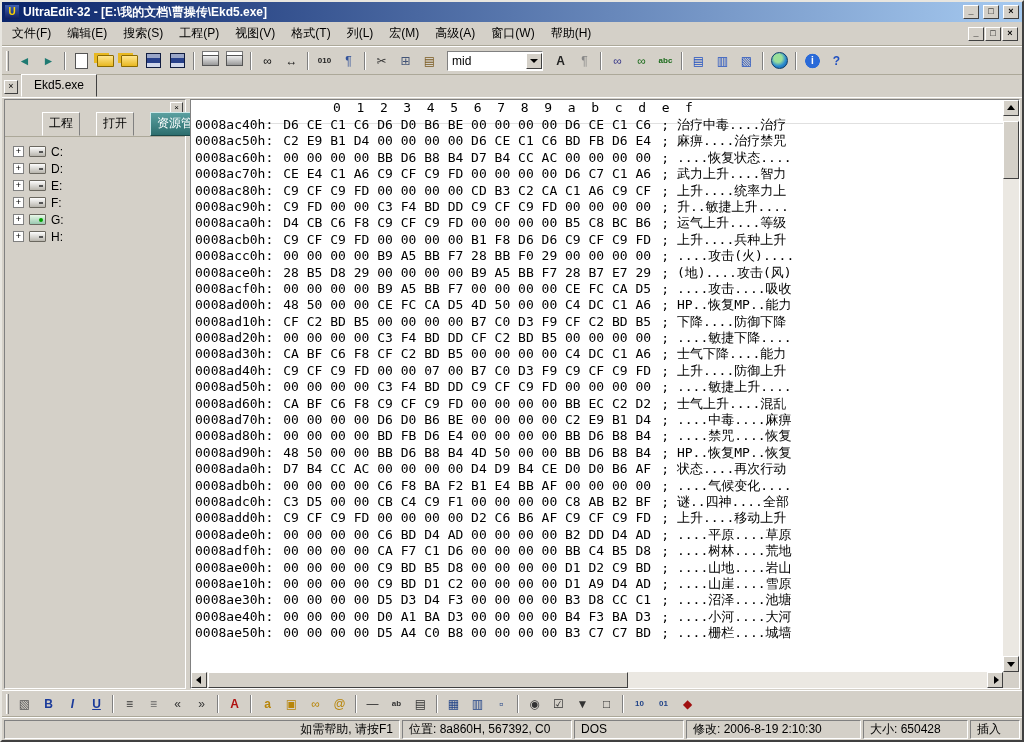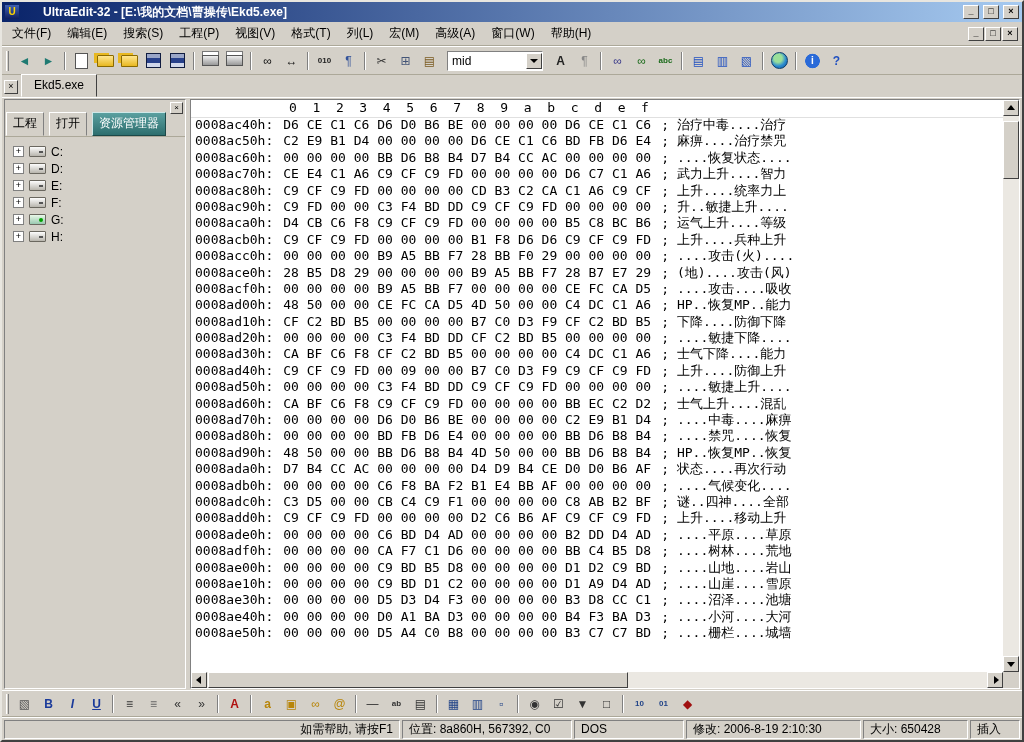--- a/index.html
+++ b/index.html
@@ -9,21 +9,21 @@
     font-size:12px; color:#000;
     background:#d4d0c8;
     border:2px solid; border-color:#e8e6e0 #404040 #404040 #e8e6e0;
     display:flex; flex-direction:column;
   }
   
   .titlebar { height:20px; flex:0 0 20px; background:linear-gradient(90deg,#0a246a,#a6caf0);
     display:flex; align-items:center; padding:0 3px; gap:4px; }
   .app-icon { width:14px; height:14px; background:linear-gradient(#4060b0,#102060);
     color:#ffd700; font-size:10px; font-weight:bold; text-align:center; line-height:14px; flex:0 0 14px;}
-  .title-text { color:#fff; font-weight:bold; font-size:12px; flex:1; white-space:nowrap; overflow:hidden;margin-left:20px; }
+  .title-text { color:#fff; font-weight:bold; font-size:12px; flex:1; white-space:nowrap; overflow:hidden; }
   .win-btn { width:16px; height:14px; background:#d4d0c8; border:1px solid;
     border-color:#fff #404040 #404040 #fff; font-size:9px; line-height:11px;
     text-align:center; color:#000; font-weight:bold; flex:0 0 16px; }
   
   .menubar { height:40px; flex:0 0 22px; display:flex; align-items:center; padding:0 2px;
     border-bottom:1px solid #aca899; }
   .menu-item { padding:3px 8px; white-space:nowrap; }
   .mdi-btns { margin-left:auto; display:flex; gap:1px; padding-right:2px; }
   
   .toolbar { flex:0 0 29px; height:29px; display:flex; align-items:center; padding:2px 3px;
@@ -62,42 +62,42 @@
     border-color:#fff #404040 #404040 #fff; font-size:9px; line-height:11px; text-align:center; }
   .file-tab { background:#d4d0c8; border:1px solid; border-color:#fff #404040 #d4d0c8 #fff;
     padding:3px 12px 4px; font-size:12px; }
   
   .main { flex:1; min-height:0; display:flex; padding:1px 2px; }
   .side-panel { width:182px; flex:0 0 182px; display:flex; flex-direction:column;
     border:1px solid; border-color:#808080 #fff #fff #808080; background:#d4d0c8; }
   .panel-head { height:15px; flex:0 0 15px; display:flex; justify-content:flex-end; align-items:center; padding:1px 2px; }
   .panel-close { width:13px; height:12px; background:#d4d0c8; border:1px solid;
     border-color:#fff #404040 #404040 #fff; font-size:8px; line-height:9px; text-align:center; }
-  .panel-tabs { display:flex; height:21px; flex:0 0 21px; padding:0 1px; gap:5px; align-items:flex-end; }
+  .panel-tabs { display:flex; height:21px; flex:0 0 21px; padding:0 1px; gap:16px; align-items:flex-end;margin-left:36px; }
   .panel-tab { padding:2px 6px 3px; border:1px solid; border-color:#fff #808080 #d4d0c8 #fff;
     background:#d4d0c8; white-space:nowrap; font-size:12px; }
   .panel-tab.active { background:linear-gradient(#5aa0a0,#2d6e6e); color:#fff;
     border-color:#cfe8e8 #1c4848 #1c4848 #cfe8e8; }
   .tree { flex:1; padding:6px 2px; overflow:hidden; border-top:1px solid #aca899; }
   .tree-item { display:flex; align-items:center; gap:5px; height:17px; padding-left:6px; }
   .expand-box { width:11px; height:11px; flex:0 0 11px; border:1px solid #808080; background:#fff;
     font-size:9px; line-height:9px; text-align:center; }
   .drive-icon { width:17px; height:11px; flex:0 0 17px; background:linear-gradient(#fdfdfd,#b8b5ad);
     border:1px solid #6a675f; border-radius:1px; position:relative; }
   .drive-icon::after { content:""; position:absolute; right:2px; top:4px; width:4px; height:2px; background:#555; }
   .kind-cd .drive-icon { background:linear-gradient(#e8f8e8,#9ac8b0); }
   .kind-cd .drive-icon::after { background:#00a000; border-radius:50%; width:4px; height:4px; top:3px; }
   .tree-label { font-size:12px; }
   .splitter { width:4px; flex:0 0 4px; }
   
   .hex-area { flex:1; position:relative; border:1px solid; border-color:#808080 #fff #fff #808080;
     background:#fff; overflow:hidden; font-family:"DejaVu Sans Mono","Liberation Mono",monospace;
     font-size:13px; color:#000; }
-  .hex-ruler { height:18px; line-height:16px; white-space:pre; padding-left:4px; overflow:hidden;
-    border-bottom:1px solid #e0e0e0; }
+  .hex-ruler { height:24px; line-height:16px; white-space:pre; padding-left:4px; overflow:hidden;
+    border-bottom:1px solid #e0e0e0;margin-left:44px; }
   .hex-rows { position:absolute; top:17px; left:4px; right:18px; bottom:17px; overflow:hidden; }
   .hex-row { white-space:pre; height:16.4px; line-height:16.4px; }
   .hex-row .addr { margin-right:10px; }
   .hex-row .sepc { margin:0 8px 0 10px; }
   
   .vscroll { position:absolute; top:0; right:0; width:16px; bottom:16px; background:#ebe8e2; }
   .hscroll { position:absolute; left:0; right:16px; bottom:0; height:16px; background:#ebe8e2; }
   .scroll-btn { position:absolute; width:16px; height:16px; background:#d4d0c8; border:1px solid;
     border-color:#fff #404040 #404040 #fff; }
   .sb-up { top:0; right:0; } .sb-down { bottom:0; right:0; }
@@ -257,21 +257,21 @@
         <div class="hex-row"><span class="addr">0008ac90h:</span><span class="bytes">C9 FD 00 00 C3 F4 BD DD C9 CF C9 FD 00 00 00 00</span><span class="sepc">;</span><span class="chars">升..敏捷上升....</span></div>
         <div class="hex-row"><span class="addr">0008aca0h:</span><span class="bytes">D4 CB C6 F8 C9 CF C9 FD 00 00 00 00 B5 C8 BC B6</span><span class="sepc">;</span><span class="chars">运气上升....等级</span></div>
         <div class="hex-row"><span class="addr">0008acb0h:</span><span class="bytes">C9 CF C9 FD 00 00 00 00 B1 F8 D6 D6 C9 CF C9 FD</span><span class="sepc">;</span><span class="chars">上升....兵种上升</span></div>
         <div class="hex-row"><span class="addr">0008acc0h:</span><span class="bytes">00 00 00 00 B9 A5 BB F7 28 BB F0 29 00 00 00 00</span><span class="sepc">;</span><span class="chars">....攻击(火)....</span></div>
         <div class="hex-row"><span class="addr">0008ace0h:</span><span class="bytes">28 B5 D8 29 00 00 00 00 B9 A5 BB F7 28 B7 E7 29</span><span class="sepc">;</span><span class="chars">(地)....攻击(风)</span></div>
         <div class="hex-row"><span class="addr">0008acf0h:</span><span class="bytes">00 00 00 00 B9 A5 BB F7 00 00 00 00 CE FC CA D5</span><span class="sepc">;</span><span class="chars">....攻击....吸收</span></div>
         <div class="hex-row"><span class="addr">0008ad00h:</span><span class="bytes">48 50 00 00 CE FC CA D5 4D 50 00 00 C4 DC C1 A6</span><span class="sepc">;</span><span class="chars">HP..恢复MP..能力</span></div>
         <div class="hex-row"><span class="addr">0008ad10h:</span><span class="bytes">CF C2 BD B5 00 00 00 00 B7 C0 D3 F9 CF C2 BD B5</span><span class="sepc">;</span><span class="chars">下降....防御下降</span></div>
         <div class="hex-row"><span class="addr">0008ad20h:</span><span class="bytes">00 00 00 00 C3 F4 BD DD CF C2 BD B5 00 00 00 00</span><span class="sepc">;</span><span class="chars">....敏捷下降....</span></div>
         <div class="hex-row"><span class="addr">0008ad30h:</span><span class="bytes">CA BF C6 F8 CF C2 BD B5 00 00 00 00 C4 DC C1 A6</span><span class="sepc">;</span><span class="chars">士气下降....能力</span></div>
-        <div class="hex-row"><span class="addr">0008ad40h:</span><span class="bytes">C9 CF C9 FD 00 09 00 00 B7 C0 D3 F9 C9 CF C9 FD</span><span class="sepc">;</span><span class="chars">上升....防御上升</span></div>
+        <div class="hex-row"><span class="addr">0008ad40h:</span><span class="bytes">C9 CF C9 FD 00 00 07 00 B7 C0 D3 F9 C9 CF C9 FD</span><span class="sepc">;</span><span class="chars">上升....防御上升</span></div>
         <div class="hex-row"><span class="addr">0008ad50h:</span><span class="bytes">00 00 00 00 C3 F4 BD DD C9 CF C9 FD 00 00 00 00</span><span class="sepc">;</span><span class="chars">....敏捷上升....</span></div>
         <div class="hex-row"><span class="addr">0008ad60h:</span><span class="bytes">CA BF C6 F8 C9 CF C9 FD 00 00 00 00 BB EC C2 D2</span><span class="sepc">;</span><span class="chars">士气上升....混乱</span></div>
         <div class="hex-row"><span class="addr">0008ad70h:</span><span class="bytes">00 00 00 00 D6 D0 B6 BE 00 00 00 00 C2 E9 B1 D4</span><span class="sepc">;</span><span class="chars">....中毒....麻痹</span></div>
         <div class="hex-row"><span class="addr">0008ad80h:</span><span class="bytes">00 00 00 00 BD FB D6 E4 00 00 00 00 BB D6 B8 B4</span><span class="sepc">;</span><span class="chars">....禁咒....恢复</span></div>
         <div class="hex-row"><span class="addr">0008ad90h:</span><span class="bytes">48 50 00 00 BB D6 B8 B4 4D 50 00 00 BB D6 B8 B4</span><span class="sepc">;</span><span class="chars">HP..恢复MP..恢复</span></div>
         <div class="hex-row"><span class="addr">0008ada0h:</span><span class="bytes">D7 B4 CC AC 00 00 00 00 D4 D9 B4 CE D0 D0 B6 AF</span><span class="sepc">;</span><span class="chars">状态....再次行动</span></div>
         <div class="hex-row"><span class="addr">0008adb0h:</span><span class="bytes">00 00 00 00 C6 F8 BA F2 B1 E4 BB AF 00 00 00 00</span><span class="sepc">;</span><span class="chars">....气候变化....</span></div>
         <div class="hex-row"><span class="addr">0008adc0h:</span><span class="bytes">C3 D5 00 00 CB C4 C9 F1 00 00 00 00 C8 AB B2 BF</span><span class="sepc">;</span><span class="chars">谜..四神....全部</span></div>
         <div class="hex-row"><span class="addr">0008add0h:</span><span class="bytes">C9 CF C9 FD 00 00 00 00 D2 C6 B6 AF C9 CF C9 FD</span><span class="sepc">;</span><span class="chars">上升....移动上升</span></div>
         <div class="hex-row"><span class="addr">0008ade0h:</span><span class="bytes">00 00 00 00 C6 BD D4 AD 00 00 00 00 B2 DD D4 AD</span><span class="sepc">;</span><span class="chars">....平原....草原</span></div>

